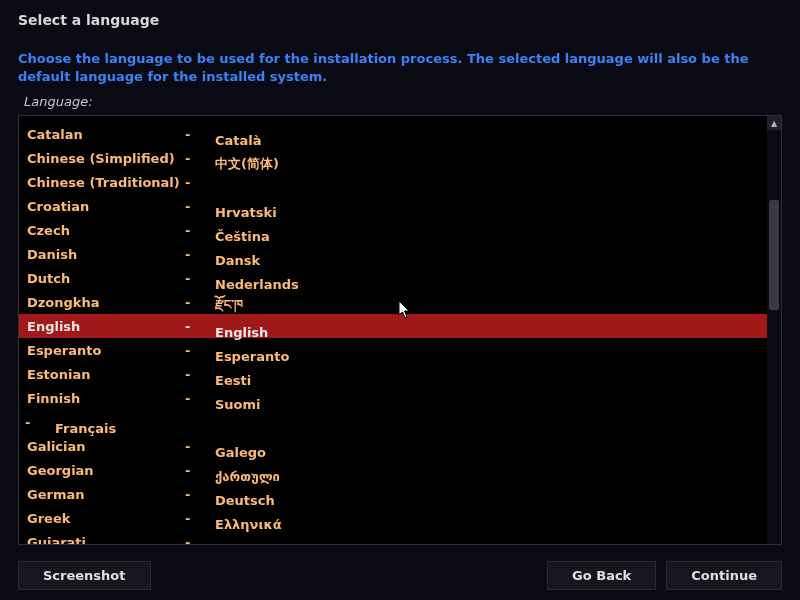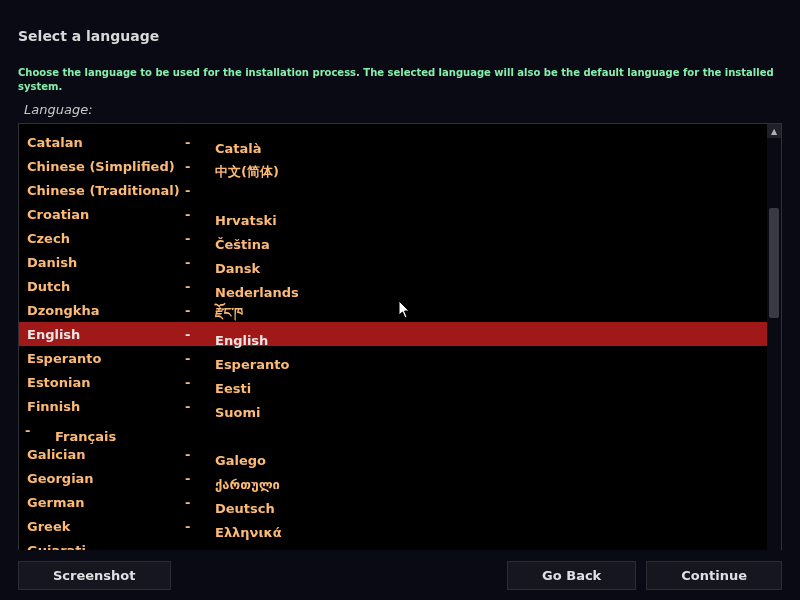--- a/index.html
+++ b/index.html
@@ -13,27 +13,26 @@
     font-weight: bold;
     overflow: hidden;
     position: relative;
   }
   .header {
     padding: 12px 18px 6px 18px;
   }
   .title {
     font-size: 14px;
     color: #d8d8d8;
-    margin-top: 16px;
   }
   .desc {
     padding: 16px 18px 6px 18px;
-    color: #86efac;
+    color: #3b82f6;
     line-height: 1.4;
-    font-size: 10px;
+    font-size: 13px;
   }
   .field-label {
     padding: 2px 24px;
     color: #c8c8c8;
     font-size: 13px;
     font-style: italic;
     font-weight: normal;
   }
   .list-wrap {
     position: relative;
@@ -101,21 +100,21 @@
     align-items: center;
     padding: 0 18px;
     background: #0a0a14;
     gap: 10px;
   }
   .spacer { flex: 1; }
   .btn {
     background: #16161e;
     border: 1px solid #2c2c36;
     color: #e0e0e0;
-    padding: 6px 34px;
+    padding: 6px 24px;
     font-family: inherit;
     font-size: 13px;
     font-weight: bold;
     cursor: pointer;
   }
   .cursor {
     position: absolute;
     left: 398px;
     top: 300px;
     width: 14px;

